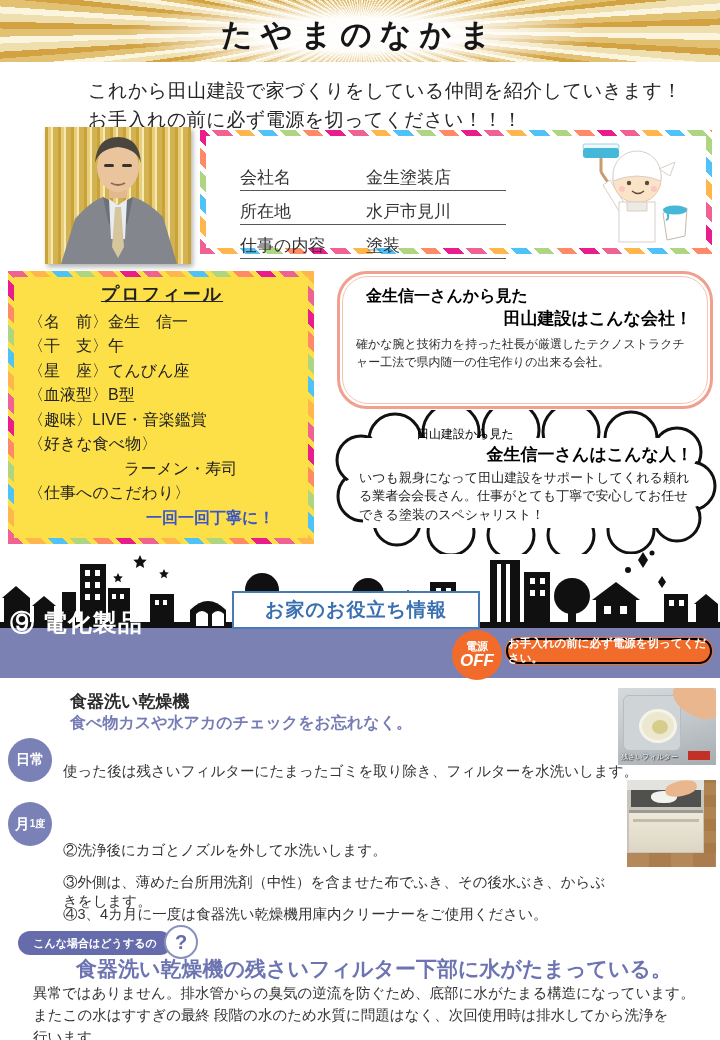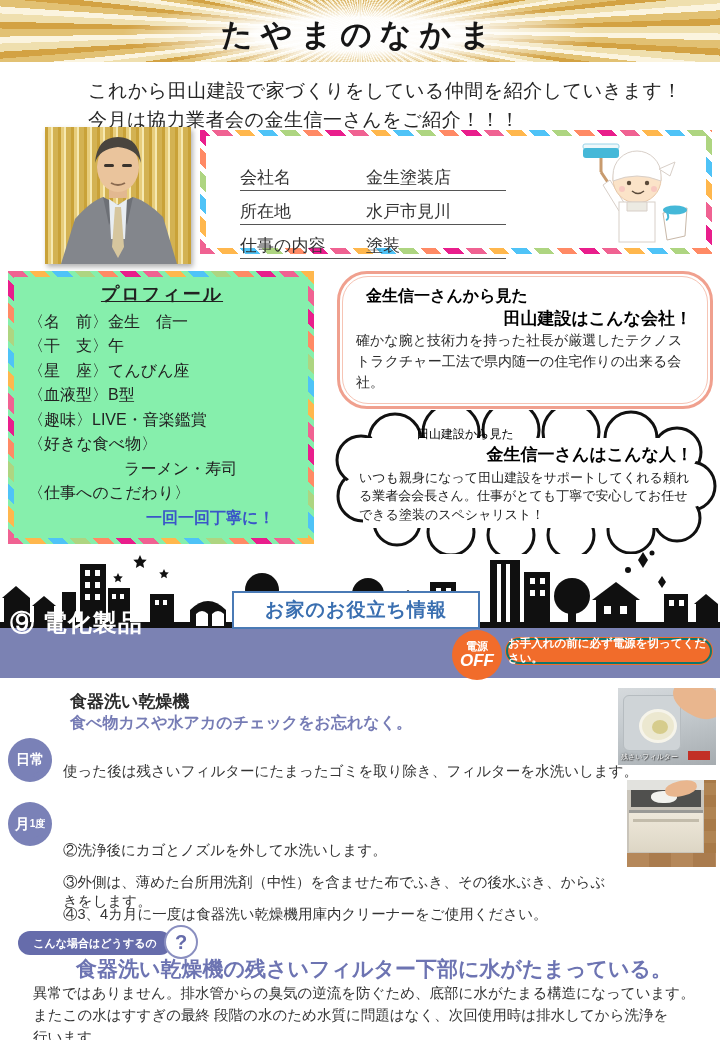--- a/index.html
+++ b/index.html
@@ -42,52 +42,52 @@
 
   
   .company-card { position:absolute; left:200px; top:130px; width:512px; height:124px; display:flex; align-items:center; background:#fff; }
   .card-rows { flex:1; padding-left:34px; display:flex; flex-direction:column; gap:9px; font-size:17px; color:#333;margin-top:40px; }
   .card-row { display:flex; }
   .card-label { display:inline-block; width:126px; border-bottom:1px solid #555; padding-bottom:1px; }
   .card-value { display:inline-block; min-width:140px; border-bottom:1px solid #555; padding-bottom:1px; }
   .painter { width:122px; height:106px; margin-right:10px; flex:none; }
 
   
-  .profile-box { position:absolute; left:8px; top:271px; width:306px; height:273px; background:#86efac; padding:5px 12px 4px 14px; font-size:16px; color:#222; }
+  .profile-box { position:absolute; left:8px; top:271px; width:306px; height:273px; background:#fde047; padding:5px 12px 4px 14px; font-size:16px; color:#222; }
   .profile-title { text-align:center; font-weight:800; font-size:18px; letter-spacing:2px; text-decoration:underline; margin-bottom:4px; }
   .profile-line { line-height:1.53; white-space:nowrap; }
   .profile-line.indent { padding-left:96px; }
   .profile-highlight { padding-left:118px; color:#3a55c8; font-weight:800; line-height:1.53; }
 
   
   .bubble-company { position:absolute; left:337px; top:271px; width:376px; height:138px; border:3px solid #f0a08e; border-radius:30px; padding:12px 16px 8px 16px; background:#fff; }
   .bubble-company::before { content:""; position:absolute; inset:2px; border:1px solid #f6c4b4; border-radius:26px; pointer-events:none; }
   .bc-t1 { font-weight:800; font-size:16px; padding-left:10px; }
   .bc-t2 { font-weight:800; font-size:17px; text-align:right; padding-right:2px; }
-  .bc-body { font-size:14px; line-height:1.5; color:#2d2d2d; }
+  .bc-body { margin-top:5px; font-size:12px; line-height:1.5; color:#2d2d2d; }
 
   
   .bubble-person { position:absolute; left:333px; top:410px; width:384px; height:144px; }
   .bubble-person svg { position:absolute; inset:0; }
   .bp-text { position:absolute; left:26px; right:24px; top:16px; }
   .bp-t1 { font-weight:400; font-size:12px; padding-left:58px; }
   .bp-t2 { font-weight:800; font-size:17px; text-align:right; }
   .bp-body { margin-top:3px; font-size:13px; line-height:1.42; color:#1d1d1d; }
 
   
   .skyline { position:absolute; left:0; top:548px; width:720px; height:80px; }
   .info-label { position:absolute; left:232px; top:591px; width:248px; height:38px; background:#fff; border:2px solid #4a7ab5; display:flex; align-items:center; justify-content:center; font-size:19px; font-weight:700; color:#3a6fb0; letter-spacing:1px; z-index:3; }
 
   
   .band { position:absolute; left:0; top:628px; width:720px; height:50px; background:#7b82b3; }
   .band-title { position:absolute; left:10px; top:607px; font-size:24px; font-weight:800; color:#fff; letter-spacing:1px; z-index:4; }
   .power-circle { position:absolute; left:452px; top:630px; width:50px; height:50px; border-radius:50%; background:#f16c2b; display:flex; flex-direction:column; align-items:center; justify-content:center; z-index:4; }
   .power-top { font-size:11px; font-weight:800; color:#fff; line-height:1; }
   .power-bottom { font-size:17px; font-weight:900; color:#fff; line-height:1.05; font-style:italic; }
-  .warning-pill { position:absolute; left:506px; top:638px; width:206px; height:26px; background:#f16c2b; border:2px solid #0f766e; box-shadow:0 0 0 1px #f16c2b; border-radius:13px; display:flex; align-items:center; justify-content:center; font-size:11.5px; font-weight:700; color:#fff; z-index:4; }
+  .warning-pill { position:absolute; left:506px; top:638px; width:206px; height:26px; background:#f16c2b; border:2px solid #000000; box-shadow:0 0 0 1px #f16c2b; border-radius:13px; display:flex; align-items:center; justify-content:center; font-size:11.5px; font-weight:700; color:#fff; z-index:4; }
 
   
   .appliance-heading { position:absolute; left:70px; top:690px; font-size:17px; font-weight:800; color:#2b2b2b; }
   .appliance-subheading { position:absolute; left:70px; top:713px; font-size:16px; font-weight:800; color:#767cb5; }
   .badge { position:absolute; width:44px; height:44px; border-radius:50%; background:#7a81b7; color:#fff; display:flex; align-items:center; justify-content:center; z-index:2; }
   .badge::after { content:""; position:absolute; bottom:-4px; right:5px; width:0; height:0; border:7px solid transparent; border-top-color:#7a81b7; transform:rotate(-25deg); }
   .badge-daily { left:8px; top:738px; font-size:14px; font-weight:700; }
   .badge-monthly { left:8px; top:802px; font-weight:700; }
   .badge-monthly .main { font-size:15px; }
   .badge-monthly .sub { font-size:10px; }
@@ -123,21 +123,21 @@
 <body>
 
 <div id="page">
 
   <div class="banner">
     <div class="banner-title">たやまのなかま</div>
   </div>
 
   <div class="intro">
     <div>これから田山建設で家づくりをしている仲間を紹介していきます！</div>
-    <div>今月は協力業者会の金生信一さんをご紹介！！！</div>
+    <div>お手入れの前に必ず電源を切ってください！！！</div>
   </div>
 
   <div class="photo-man">
     <svg width="146" height="137" viewBox="0 0 146 137">
       <path d="M16,137 L30,92 Q46,74 58,70 L73,78 L88,70 Q102,74 118,90 L132,137 Z" fill="#83868c"></path>
       <path d="M58,70 L73,78 L64,98 Z" fill="#6d7076"></path>
       <path d="M88,70 L73,78 L82,98 Z" fill="#6d7076"></path>
       <polygon points="64,72 73,78 82,72 80,112 66,112" fill="#e8edf2"></polygon>
       <polygon points="70,80 76,80 79,120 73,131 67,120" fill="#d6c69e"></polygon>
       <rect x="64" y="56" width="18" height="15" fill="#e2b890"></rect>

